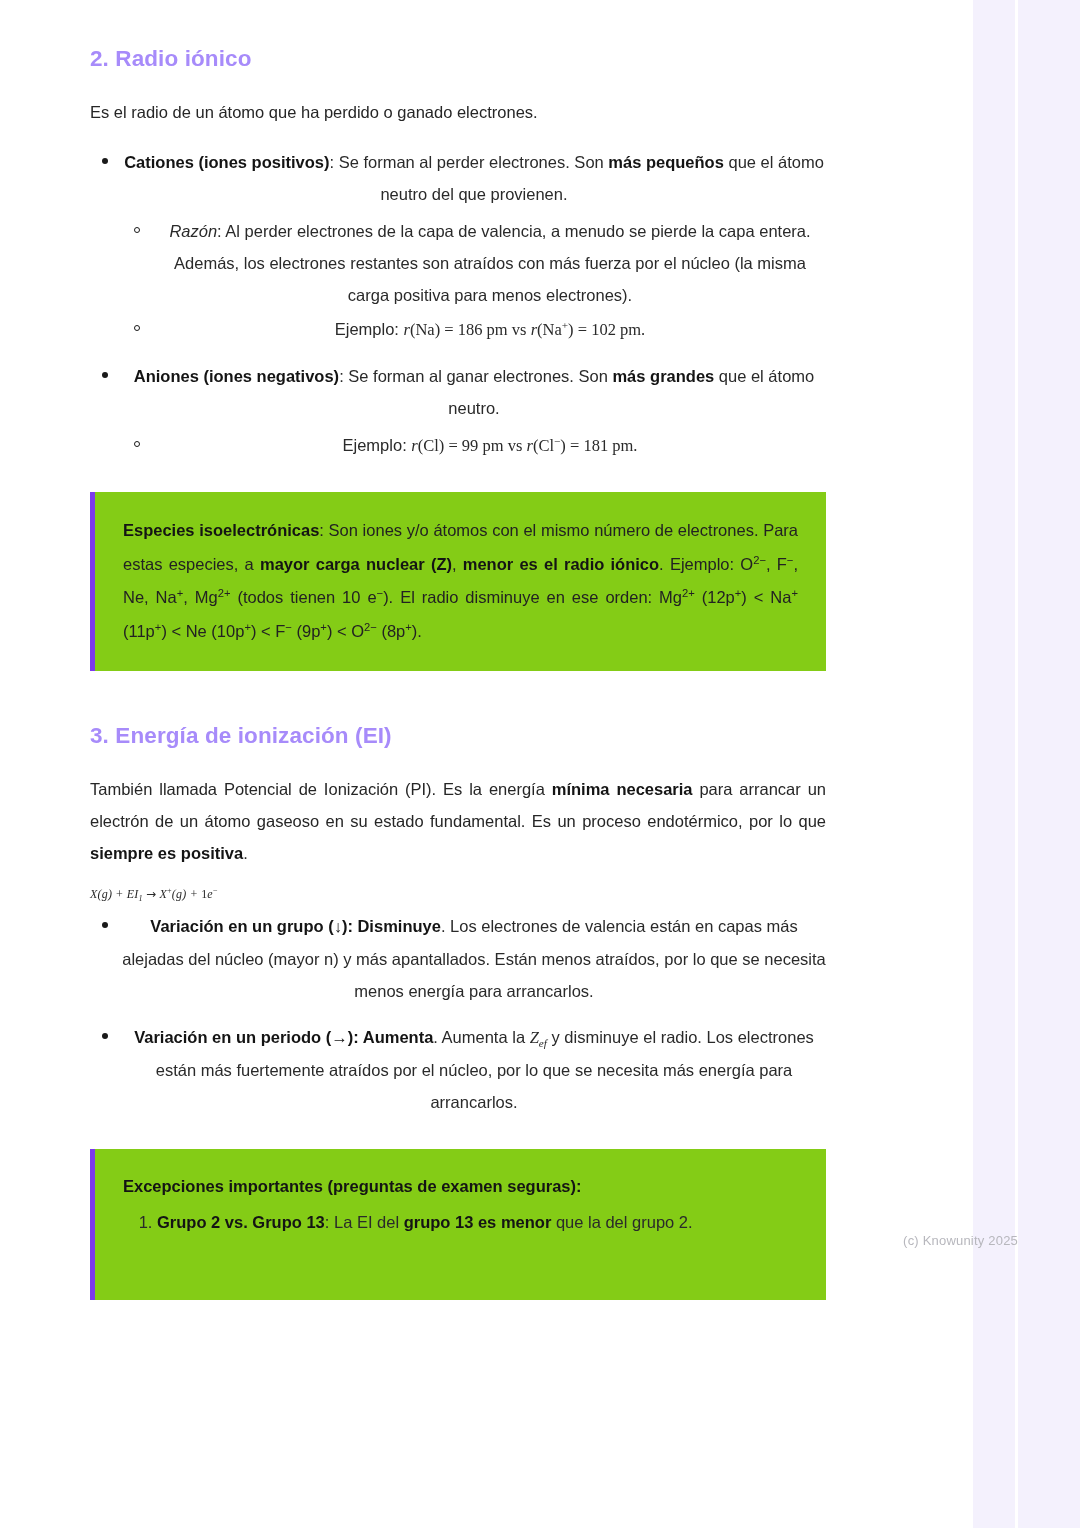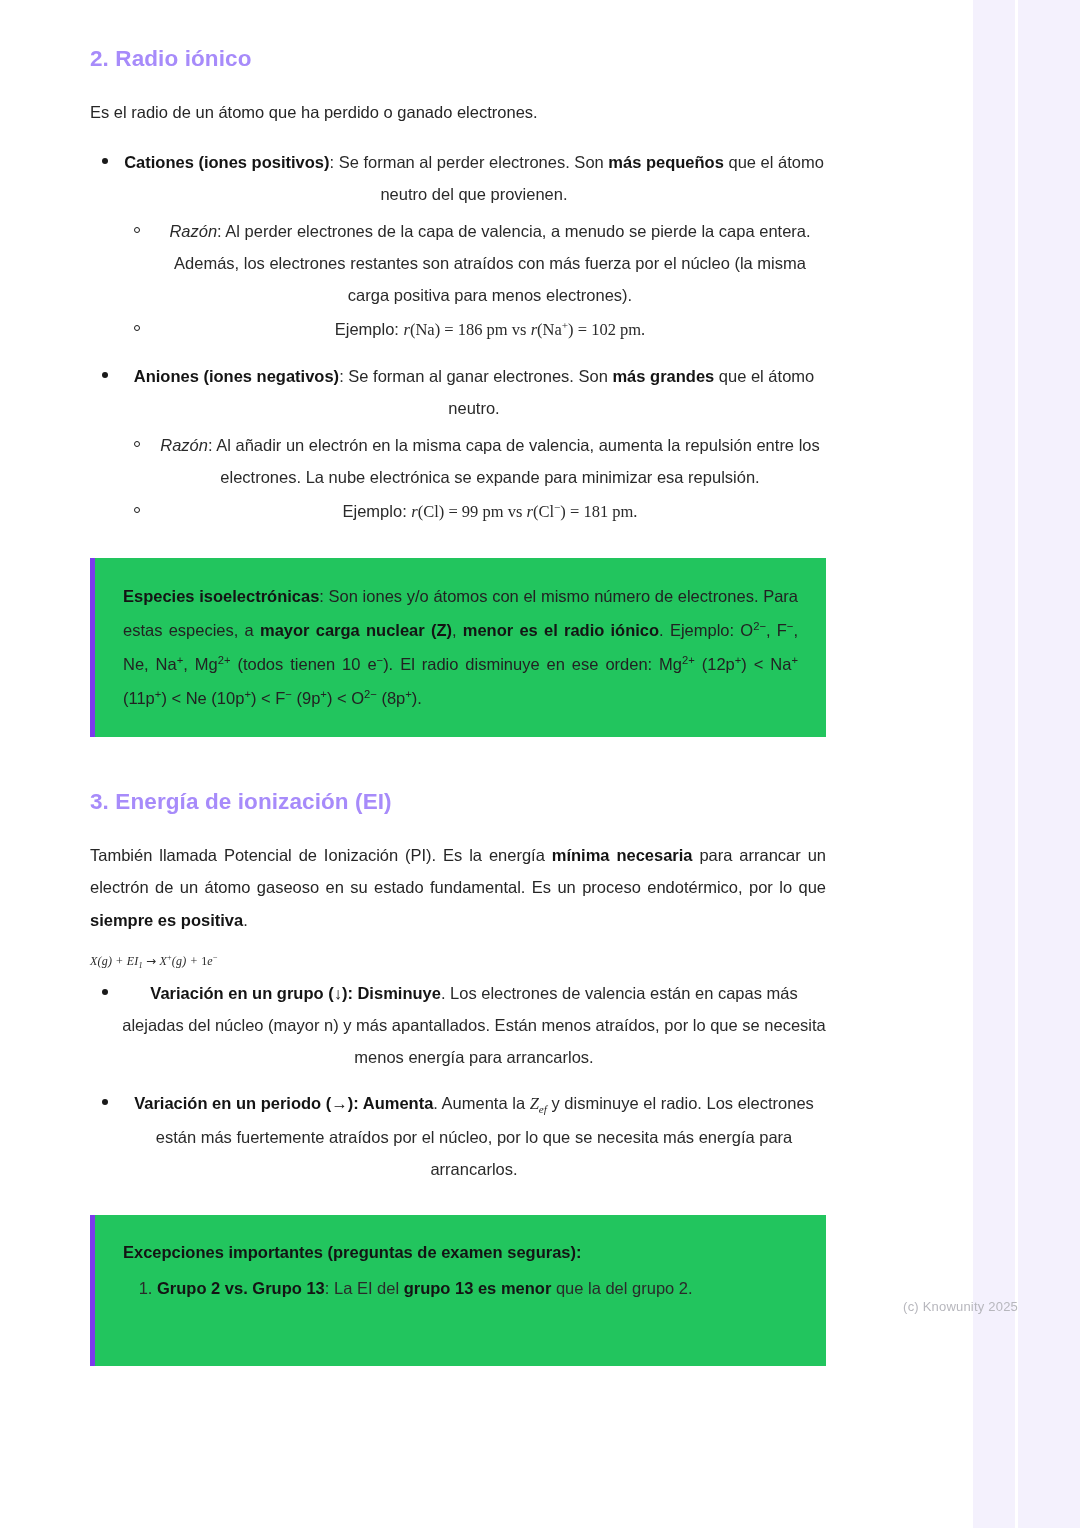--- a/index.html
+++ b/index.html
@@ -121,21 +121,21 @@
   }
   ol.numlist > li {
     margin-bottom: 2px;
   }
 
   b, strong { font-weight: 700; color: #141414; }
   i, em { font-style: italic; }
 
   .callout {
     position: relative;
-    background: #22c55e;
+    background: #84cc16;
     border-left: 5px solid #7c3aed;
     padding: 22px 28px 22px 28px;
     margin: 30px 0 10px 0;
     box-sizing: border-box;
   }
   .callout p {
     margin: 0;
     font-size: 16.5px;
     line-height: 2.05;
     text-align: justify;
@@ -213,24 +213,20 @@
         </ul>
       </li>
 
       <li>
         <span class="bullet-dot"></span>
         <b>Aniones (iones negativos)</b><span>: Se forman al ganar electrones. Son </span><b>más grandes</b><span> que el átomo neutro.</span>
 
         <ul class="sub">
           <li>
             <span class="bullet-ring"></span>
-            <i>Razón</i><span>: Al añadir un electrón en la misma capa de valencia, aumenta la repulsión entre los electrones. La nube electrónica se expande para minimizar esa repulsión.</span>
-          </li>
-          <li>
-            <span class="bullet-ring"></span>
             <span>Ejemplo</span>:
             <span class="mathser"><i>r</i>(Cl) = 99 pm vs <i>r</i>(Cl<sup>−</sup>) = 181 pm.</span>
           </li>
         </ul>
       </li>
     </ul>
 
     <div class="callout">
       <p><b>Especies isoelectrónicas</b>: Son iones y/o átomos con el mismo número de electrones. Para estas especies, a <b>mayor carga nuclear (Z)</b>, <b>menor es el radio iónico</b>. Ejemplo: O<sup>2−</sup>, F<sup>−</sup>, Ne, Na<sup>+</sup>, Mg<sup>2+</sup> (todos tienen 10 e<sup>−</sup>). El radio disminuye en ese orden: Mg<sup>2+</sup> (12p<sup>+</sup>) &lt; Na<sup>+</sup> (11p<sup>+</sup>) &lt; Ne (10p<sup>+</sup>) &lt; F<sup>−</sup> (9p<sup>+</sup>) &lt; O<sup>2−</sup> (8p<sup>+</sup>).</p>
     </div>

